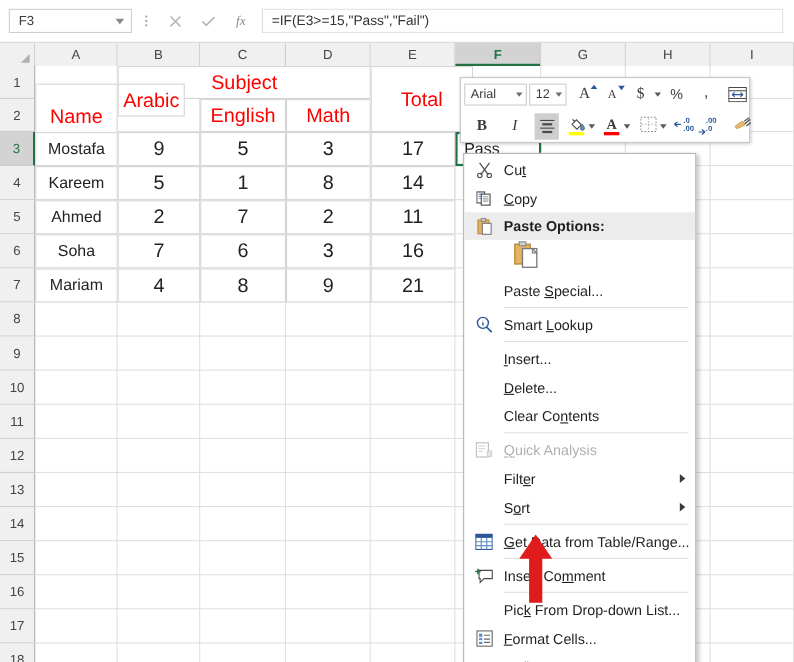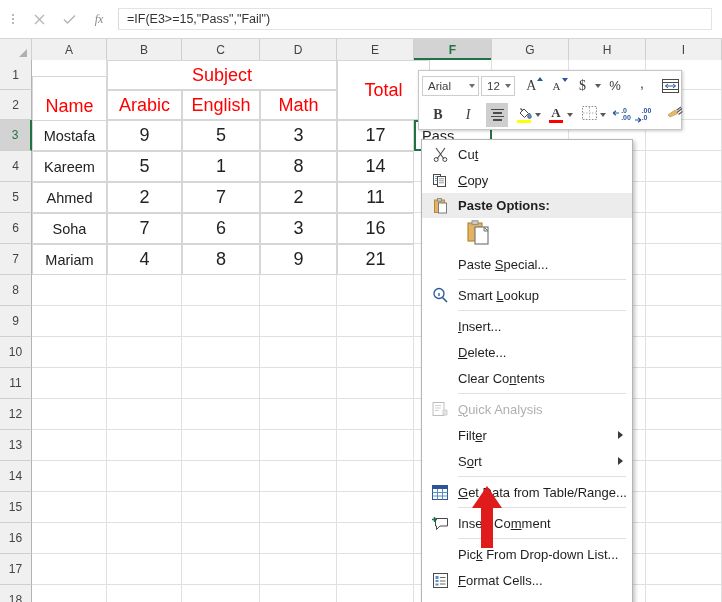--- a/index.html
+++ b/index.html
@@ -167,20 +167,24 @@
   .cm-sep{height:1px;background:#e0e0e0;margin:2px 6px 2px 36px;}
   .cm-paste-row{height:33px;display:flex;align-items:center;padding-left:44px;}
 
   
   #annotation-arrow{position:absolute;left:466px;top:484px;z-index:60;}
 </style>
 </head>
 <body>
 
 <div id="formula-bar">
+  <div class="namebox">
+    <span class="nb-text">F3</span>
+    <span class="nb-caret"></span>
+  </div>
   <div class="vdots">
       <i></i>
       <i></i>
       <i></i>
     </div>
   <div class="fbtns">
     <div class="fbtn">
       <svg width="11" height="11" viewBox="0 0 11 11">
           <path d="M1 1 L10 10 M10 1 L1 10" stroke="#b6b6b6" stroke-width="1.4" fill="none"></path>
         </svg>
@@ -252,21 +256,21 @@
       <div class="gridline-h" style="top: 307px;"></div>
       <div class="gridline-h" style="top: 338px;"></div>
       <div class="gridline-h" style="top: 369px;"></div>
       <div class="gridline-h" style="top: 400px;"></div>
       <div class="gridline-h" style="top: 431px;"></div>
       <div class="gridline-h" style="top: 462px;"></div>
       <div class="gridline-h" style="top: 493px;"></div>
       <div class="gridline-h" style="top: 524px;"></div>
       <div class="cell hdr" style="left: 0px; top: 16px; width: 75px; height: 60px;">Name</div>
       <div class="cell hdr" style="left: 75px; top: 0px; width: 230px; height: 30px;">Subject</div>
-      <div class="cell hdr" style="left: 75px; top: 30px; width: 75px; height: 30px;">Arabic</div>
+      <div class="cell hdr" style="left: 75px; top: 16px; width: 61px; height: 30px;">Arabic</div>
       <div class="cell hdr" style="left: 150px; top: 30px; width: 78px; height: 30px;">English</div>
       <div class="cell hdr" style="left: 228px; top: 30px; width: 77px; height: 30px;">Math</div>
       <div class="cell hdr" style="left: 305px; top: 0px; width: 93px; height: 60px; text-align: center;">Total</div>
       <div class="cell data namecol" style="left: 0px; top: 60px; width: 75px; height: 31px;">Mostafa</div>
       <div class="cell data" style="left: 75px; top: 60px; width: 75px; height: 31px;">9</div>
       <div class="cell data" style="left: 150px; top: 60px; width: 78px; height: 31px;">5</div>
       <div class="cell data" style="left: 228px; top: 60px; width: 77px; height: 31px;">3</div>
       <div class="cell data" style="left: 305px; top: 60px; width: 77px; height: 31px;">17</div>
       <div class="cell data namecol" style="left: 0px; top: 91px; width: 75px; height: 31px;">Kareem</div>
       <div class="cell data" style="left: 75px; top: 91px; width: 75px; height: 31px;">5</div>

